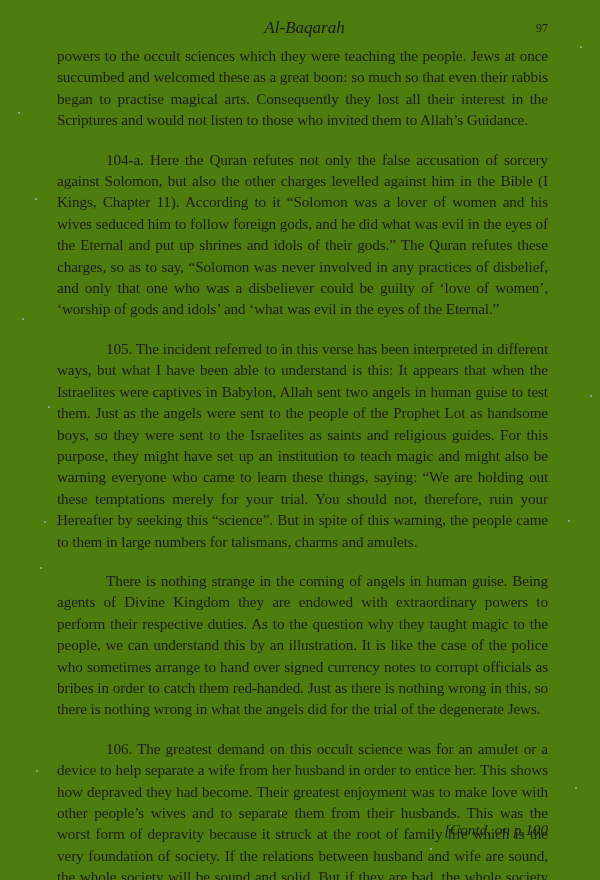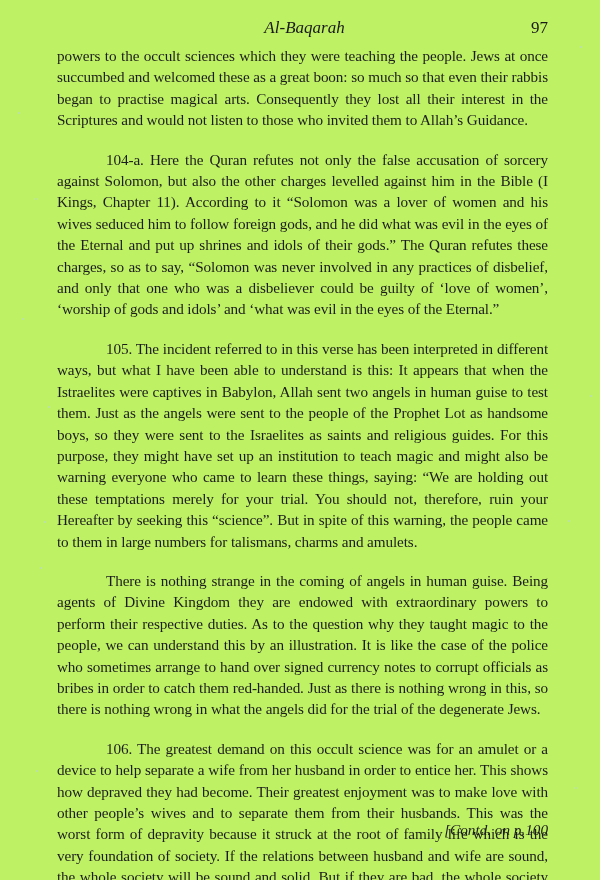--- a/index.html
+++ b/index.html
@@ -12,21 +12,21 @@
     height: 880px;
     position: relative;
     overflow: hidden;
     font-family: "Liberation Serif", "DejaVu Serif", serif;
     color: #1c1c1c;
   }
   .page {
     position: absolute;
     left: 0; top: 0;
     width: 600px; height: 880px;
-    background: #bef264;
+    background: #4d7c0f;
   }
   .running-head {
     position: absolute;
     top: 16px;
     left: 57px;
     width: 491px;
     height: 24px;
   }
   .running-title {
     position: absolute;
@@ -36,21 +36,21 @@
     font-size: 17px;
     line-height: 24px;
     color: #1a1a1a;
     padding-left: 4px;
   }
   .page-number {
     position: absolute;
     right: 0;
     top: 0;
     font-weight: normal;
-    font-size: 17px;
+    font-size: 12px;
     line-height: 24px;
     color: #1a1a1a;
   }
   .body-text {
     position: absolute;
     top: 45px;
     left: 57px;
     width: 491px;
   }
   .para {

